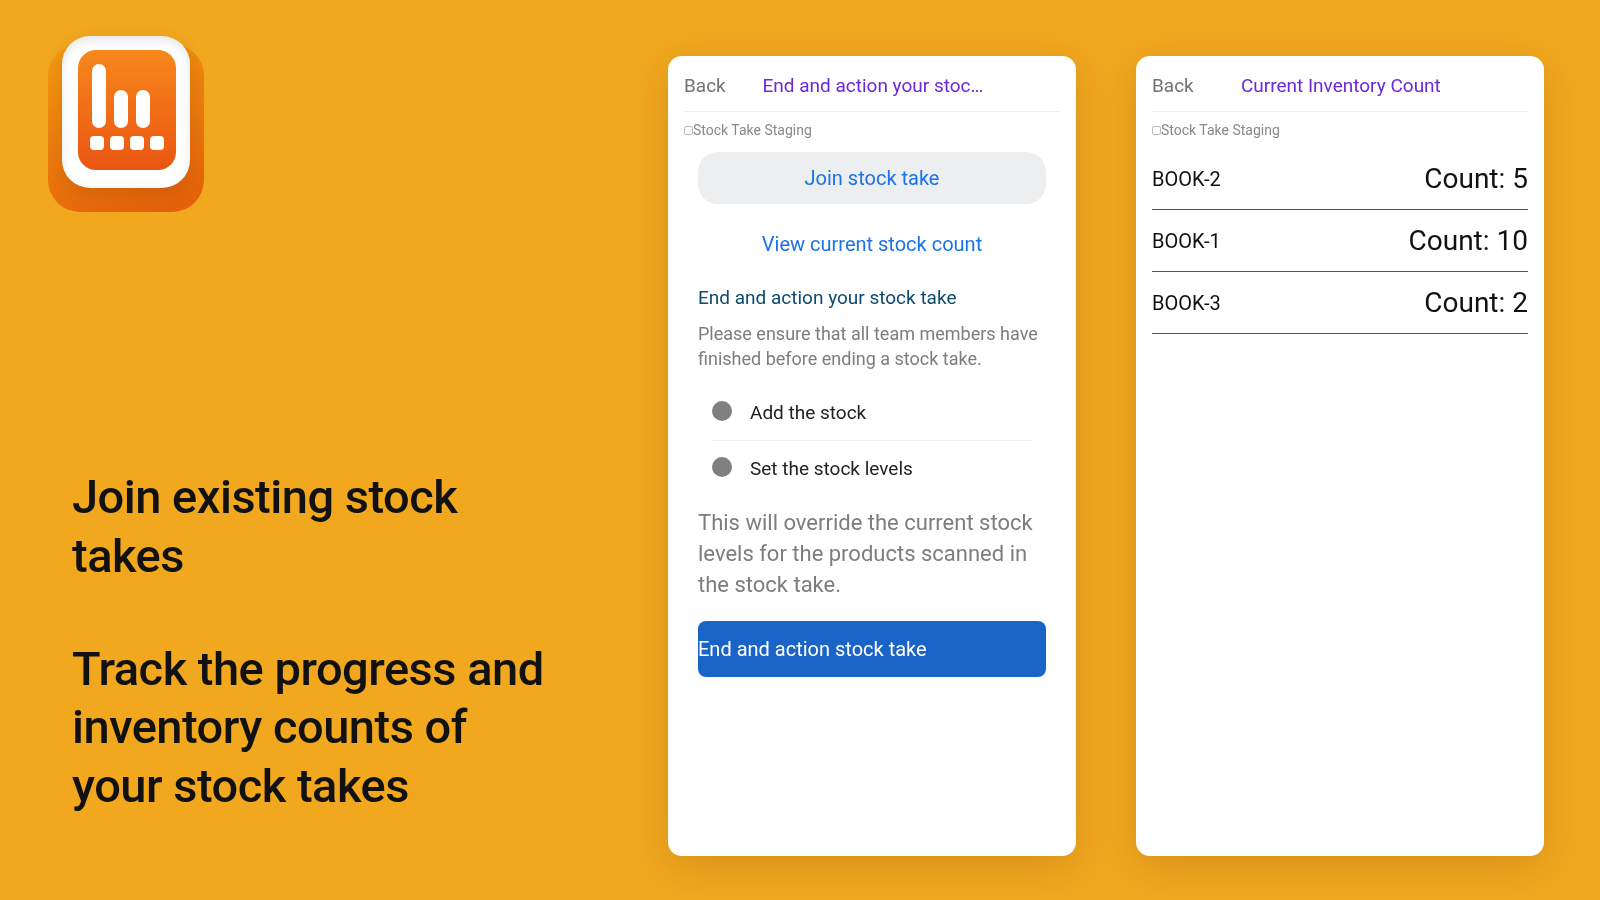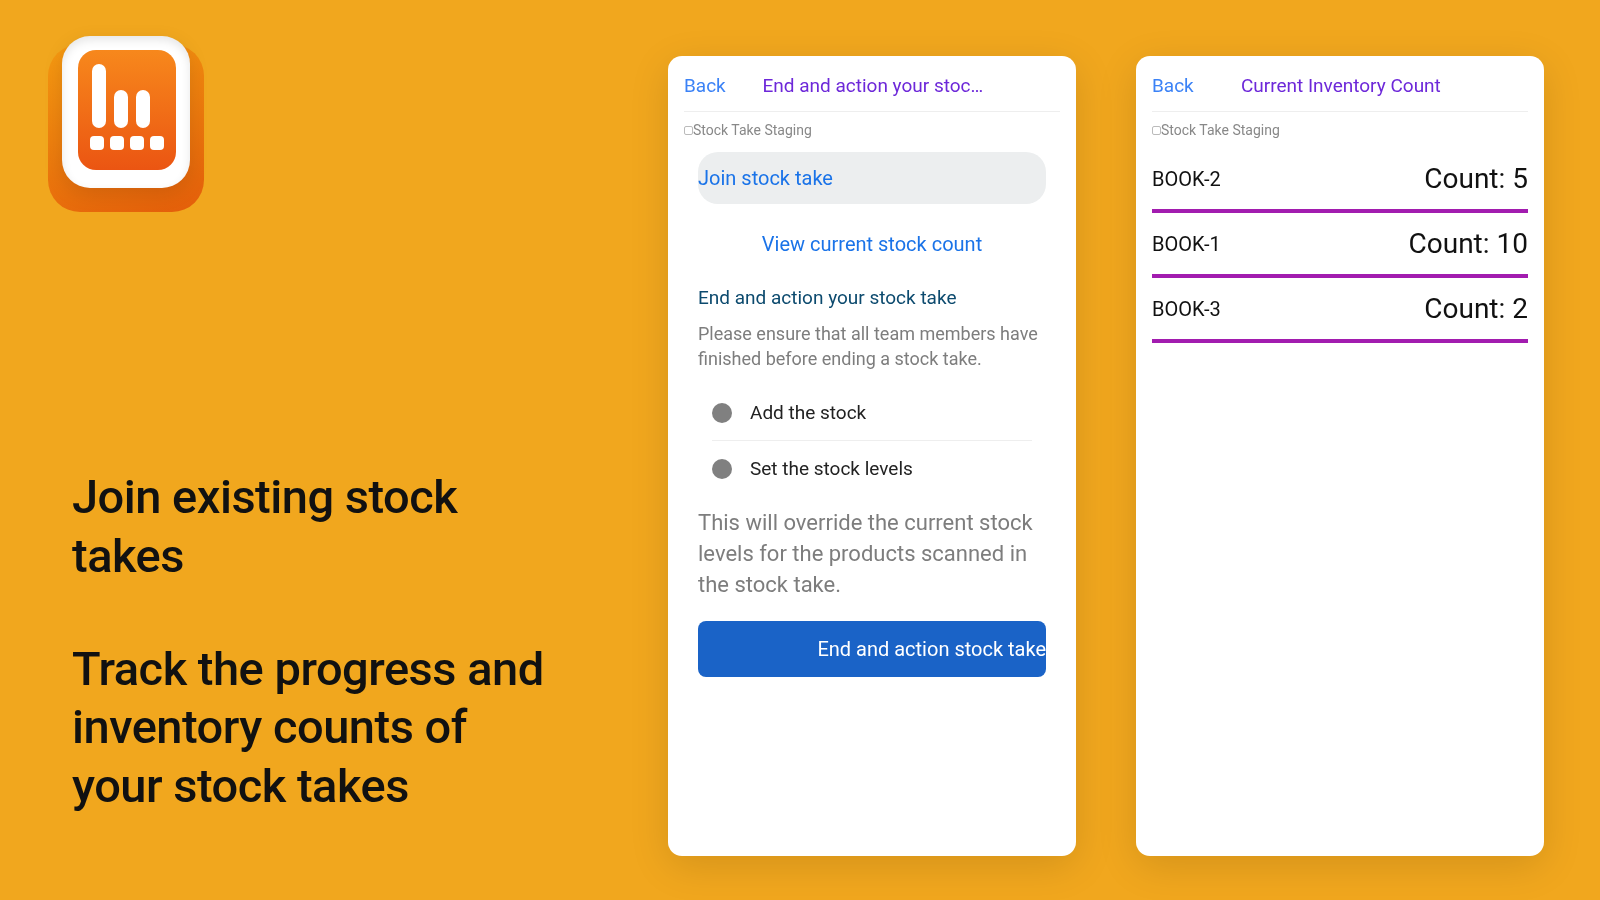--- a/index.html
+++ b/index.html
@@ -88,21 +88,21 @@
 }
 .phone-left { left: 668px; top: 56px; width: 408px; height: 800px; }
 .phone-right { left: 1136px; top: 56px; width: 408px; height: 800px; }
 
 .nav-header {
   display:flex;
   align-items:center;
   padding: 18px 16px 14px 16px;
 }
 .nav-back {
-  color: #3b82f6;
+  color: #737373;
   font-size: 19px;
   font-weight: 400;
   cursor: pointer;
 }
 .nav-title {
   flex:1;
   text-align:center;
   font-size: 19px;
   color:#6d28d9;
   font-weight:400;
@@ -121,20 +121,21 @@
 .breadcrumb .crumb-icon{
   width:9px;height:9px;border:1px solid #bbb;border-radius:2px;
   display:inline-block;
 }
 
 .big-btn {
   margin: 4px 30px 0 30px;
   background:#eceeef;
   color:#1a73e8;
   font-size: 20px;
+  text-align:center;
   padding: 14px 0;
   border-radius:20px;
   cursor:pointer;
 }
 .link-text {
   color:#1a73e8;
   font-size:20px;
   text-align:center;
   padding: 28px 0 20px 0;
   cursor:pointer;
@@ -145,21 +146,21 @@
   padding: 10px 30px 8px 30px;
 }
 .section-desc {
   color:#7d7d7d;
   font-size:18px;
   line-height:1.4;
   padding: 4px 30px 14px 30px;
 }
 .radio-list { margin: 0 44px 0 44px; }
 .radio-row {
-  display:flex; align-items:center;
+  display:flex; align-items:flex-start;
   padding: 16px 0;
   border-bottom:1px solid #eee;
   cursor:pointer;
 }
 .radio-row:last-child { border-bottom:none; }
 .radio-dot {
   width:20px;height:20px;border-radius:50%;
   background:#808080;
   margin-right:18px;
   flex-shrink:0;
@@ -170,31 +171,31 @@
   color:#7d7d7d;
   font-size:22px;
   line-height:1.4;
   padding: 12px 30px 14px 30px;
 }
 .primary-btn {
   margin: 6px 30px 0 30px;
   background:#1a63c7;
   color:#fff;
   font-size:20px;
-  text-align:right;
+  text-align:left;
   padding:16px 0;
   border-radius:8px;
   cursor:pointer;
 }
 
 .inv-list { margin:0 16px; }
 .inv-row {
   display:flex; justify-content:space-between; align-items:center;
   padding: 14px 0;
-  border-bottom:4px solid #a21caf;
+  border-bottom:1px solid #a21caf;
   font-size:20px;
   color:#111;
 }
 .inv-row .count { font-size:28px; }
 
 </style>
 </head>
 <body>
 
 <div class="app-icon">

